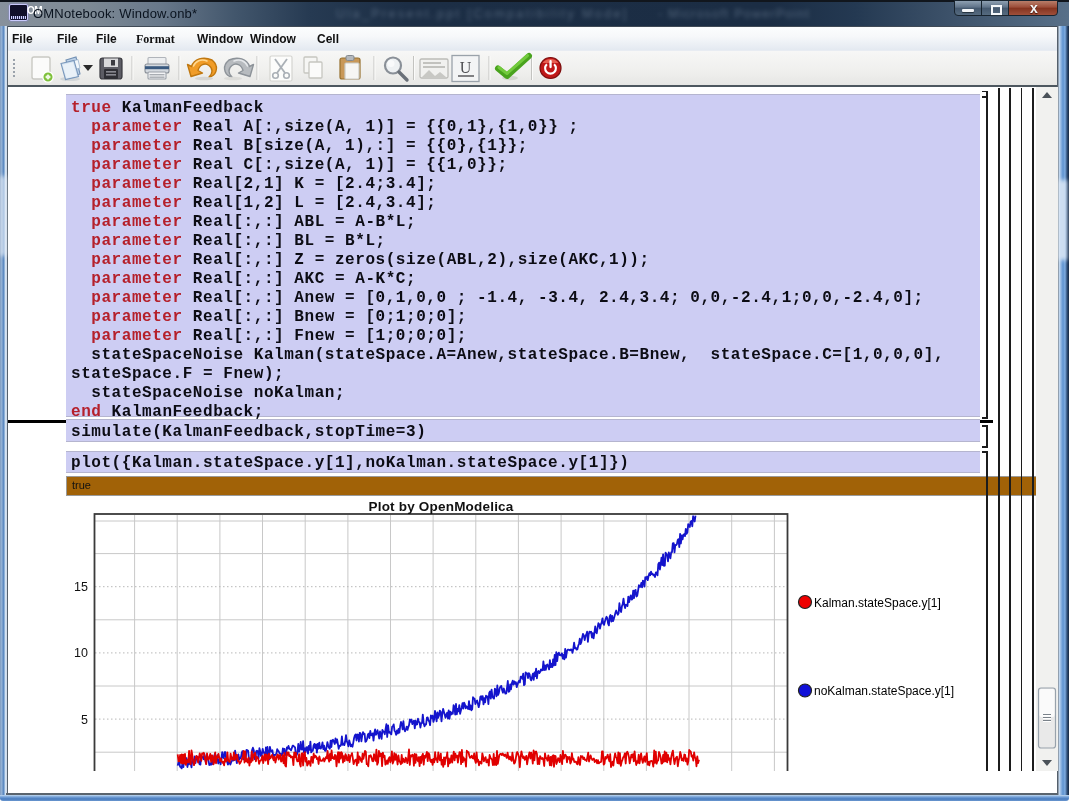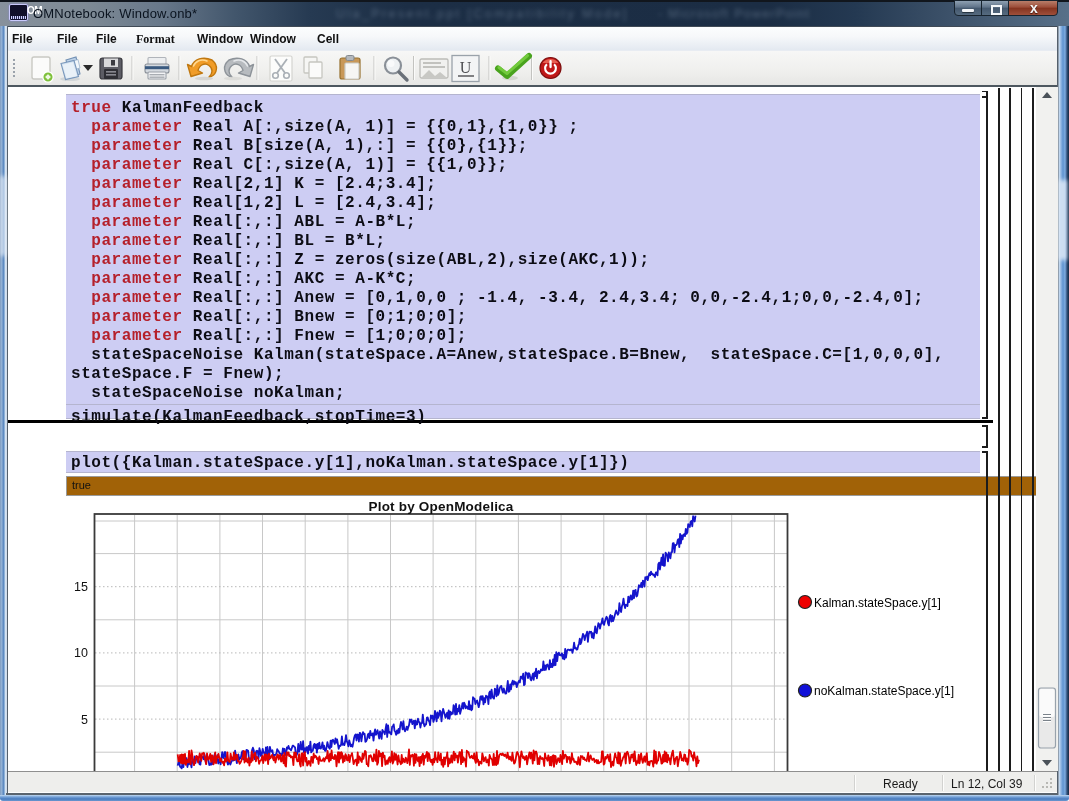--- a/index.html
+++ b/index.html
@@ -251,21 +251,21 @@
   <span class="k">parameter</span> Real[:,:] Bnew = [0;1;0;0];
   <span class="k">parameter</span> Real[:,:] Fnew = [1;0;0;0];
   stateSpaceNoise Kalman(stateSpace.A=Anew,stateSpace.B=Bnew,  stateSpace.C=[1,0,0,0],
 stateSpace.F = Fnew);
   stateSpaceNoise noKalman;
 <span class="k">end</span> KalmanFeedback;</pre>
     </div>
 
     <div id="cursorline" class="abs"></div>
 
-    <div class="cell" style="top:317px;height:15px;">
+    <div class="cell" style="top:332px;height:23px;">
       <pre class="code" style="padding-top:3px;">simulate(KalmanFeedback,stopTime=3)</pre>
     </div>
 
     <div class="cell" style="top:363.5px;height:22px;">
       <pre class="code" style="padding-top:2px;border-radius:7px;">plot({Kalman.stateSpace.y[1],noKalman.stateSpace.y[1]})</pre>
     </div>
 
     <div id="truetxt" class="abs">true</div>
 
     <div class="abs" style="left:-8px;top:408px;width:1000px;height:276px;">
@@ -334,31 +334,14 @@
             <line x1="7" y1="633.5" x2="15" y2="633.5"></line>
       </g>
       <g stroke="#fff" stroke-width="1">
         <line x1="7" y1="628.5" x2="15" y2="628.5"></line>
             <line x1="7" y1="631.5" x2="15" y2="631.5"></line>
             <line x1="7" y1="634.5" x2="15" y2="634.5"></line>
       </g>
     </svg></div>
   </div>
 
-  <div id="statusbar" class="abs">
-    <div class="sgroove" style="left:846px;"></div>
-    <div class="txt" style="left:875px;">Ready</div>
-    <div class="sgroove" style="left:934px;"></div>
-    <div class="txt" style="left:943px;">Ln 12, Col 39</div>
-    <div class="sgroove" style="left:1026px;"></div>
-    <svg style="position:absolute;right:3px;bottom:2px;" width="13" height="13" xmlns="http://www.w3.org/2000/svg">
-      <g fill="#b8b8b4">
-          <rect x="9" y="1" width="2" height="2"></rect>
-          <rect x="9" y="5" width="2" height="2"></rect>
-          <rect x="9" y="9" width="2" height="2"></rect>
-          <rect x="5" y="5" width="2" height="2"></rect>
-          <rect x="5" y="9" width="2" height="2"></rect>
-          <rect x="1" y="9" width="2" height="2"></rect>
-        </g>
-    </svg>
-  </div>
 
 </div>
 
 </body></html>

